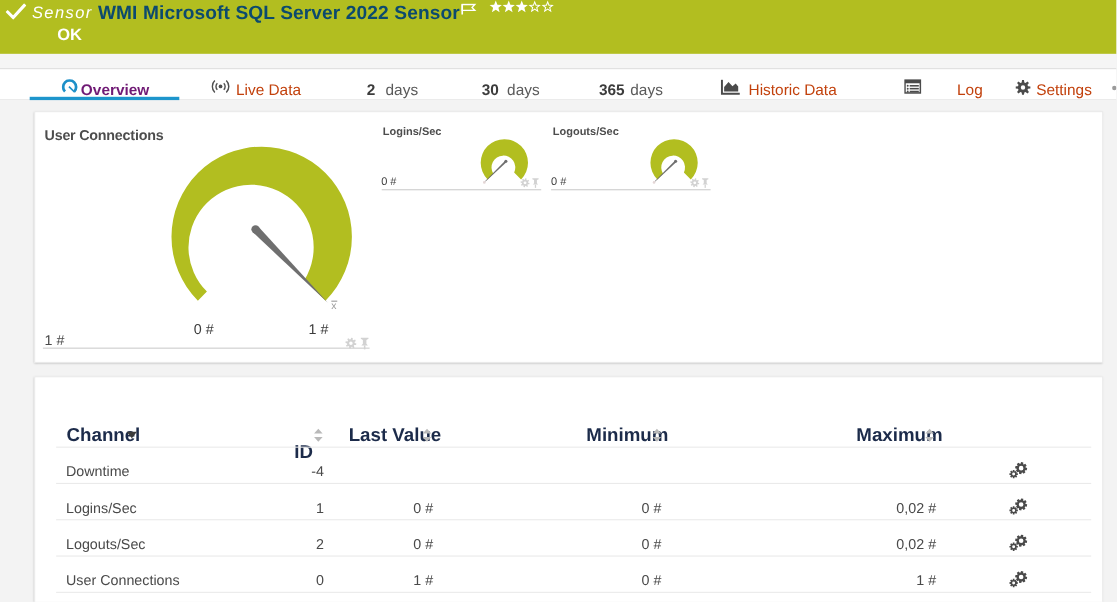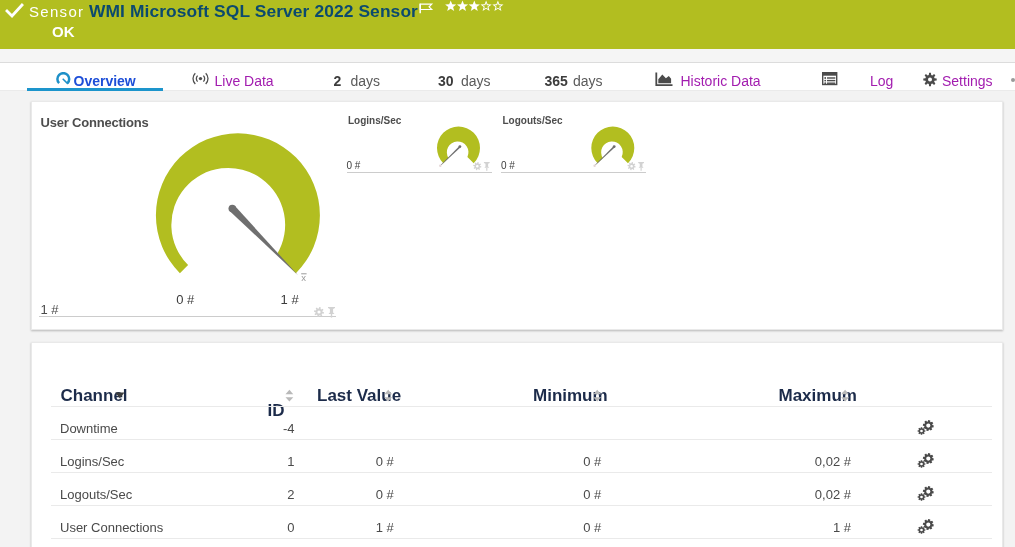--- a/index.html
+++ b/index.html
@@ -2,21 +2,21 @@
 <html><head>
 <meta charset="utf-8">
 <style>
   html,body{margin:0;padding:0;}
   body{width:1015px;height:547px;overflow:hidden;position:relative;
        font-family:"Liberation Sans", sans-serif;background:#f3f3f3;}
   .abs{position:absolute;}
   .hdr{left:0;top:0;width:1015px;height:49px;background:#b2be20;}
   .strip{left:0;top:49px;width:1015px;height:13px;background:#f5f5f5;border-bottom:1px solid #dcdcdc;}
   .tabrow{left:0;top:63px;width:1015px;height:27px;background:#fff;border-bottom:1px solid #ebebeb;}
-  .tabtxt{position:absolute;top:74px;font-size:14px;line-height:14px;color:#a21caf;white-space:nowrap;}
+  .tabtxt{position:absolute;top:74px;font-size:14px;line-height:14px;color:#c2410c;white-space:nowrap;}
   .b{font-weight:bold;color:#3c3c3c;}
   .underline{left:27px;top:88px;width:136px;height:2.6px;background:#1d95cc;}
   .card{background:#fff;border:1px solid #e9e9e9;box-shadow:0 1px 2px rgba(0,0,0,0.25);}
   .c1{left:31px;top:101px;width:970px;height:227px;}
   .c2{left:31px;top:342px;width:970px;height:215px;}
   .t14b{font-size:13px;font-weight:bold;color:#4d4d4d;line-height:13px;letter-spacing:-0.2px;}
   .t11b{font-size:10px;font-weight:bold;color:#4d4d4d;line-height:10px;}
   .t11{font-size:10px;color:#3c3c3c;line-height:10px;}
   .t12{font-size:13px;color:#3c3c3c;line-height:13px;}
   .t14{font-size:13px;color:#4a4a4a;line-height:13px;}
@@ -25,21 +25,21 @@
   .th{font-size:17px;font-weight:bold;color:#1c2b4a;line-height:13px;}
   .num{text-align:right;}
 </style>
 </head>
 <body>
 
 <div class="abs hdr"></div>
 <svg class="abs" style="left:5px;top:3px" width="19" height="15" viewBox="0 0 19 15">
   <path d="M2,8 L7,13 L17,2" fill="none" stroke="#fff" stroke-width="2.8" stroke-linecap="square"></path>
 </svg>
-<span class="abs" style="left:29px;top:4px;font-size:15px;color:#fff;line-height:15px;letter-spacing:1.3px;">Sensor</span>
+<span class="abs" style="left:29px;top:4px;font-size:15px;font-style:italic;color:#fff;line-height:15px;letter-spacing:1.3px;">Sensor</span>
 <span class="abs" style="left:89px;top:2.5px;font-size:17.4px;font-weight:bold;color:#0c4a6e;line-height:17.4px;letter-spacing:0.1px;">WMI Microsoft SQL Server 2022 Sensor</span>
 <svg class="abs" style="left:419px;top:2.5px" width="15" height="11" viewBox="0 0 15 11">
   <path d="M1.2,10.2 L1.2,0.8" stroke="#fff" stroke-width="1.5" fill="none"></path>
   <path d="M1.2,1.1 H12.7 L10.1,3.8 L12.7,6.5 H1.2 Z" stroke="#fff" stroke-width="1.2" fill="none"></path>
 </svg>
 <svg class="abs" style="left:444px;top:0px" width="64" height="13" viewBox="0 0 64 13">
   <g>
     <polygon points="6.7,0.4 8.2,4.3 12.3,4.5 9.1,7.1 10.2,11.1 6.7,8.8 3.2,11.1 4.3,7.1 1.1,4.5 5.2,4.3" fill="#fff"></polygon>
     <polygon points="18.5,0.4 20.0,4.3 24.1,4.5 20.9,7.1 22.0,11.1 18.5,8.8 15.0,11.1 16.1,7.1 12.9,4.5 17.0,4.3" fill="#fff"></polygon>
     <polygon points="30.3,0.4 31.8,4.3 35.9,4.5 32.7,7.1 33.8,11.1 30.3,8.8 26.8,11.1 27.9,7.1 24.7,4.5 28.8,4.3" fill="#fff"></polygon>
@@ -51,21 +51,21 @@
 </svg>
 <span class="abs" style="left:52px;top:26px;font-size:15px;font-weight:bold;color:#fff;line-height:12px;">OK</span>
 
 <div class="abs strip"></div>
 <div class="abs tabrow"></div>
 <div class="abs underline"></div>
 <svg class="abs" style="left:55.5px;top:71.5px" width="15" height="15" viewBox="0 0 15 15">
   <path d="M3.1,11.2 A5.9,5.9 0 1 1 11.5,11.2" fill="none" stroke="#1e90c8" stroke-width="2.5"></path>
   <path d="M6.7,6.7 L11.9,11.9" stroke="#1e90c8" stroke-width="1.5"></path>
 </svg>
-<span class="tabtxt b" style="left:73.5px;color:#1d4ed8;">Overview</span>
+<span class="tabtxt b" style="left:73.5px;color:#701a75;">Overview</span>
 <svg class="abs" style="left:191.5px;top:71.5px" width="18" height="14" viewBox="0 0 18 14">
   <circle cx="8.5" cy="6.6" r="1.7" fill="#4f4f4f"></circle>
   <path d="M5.6,3.6 A4.2,4.2 0 0 0 5.6,9.6" fill="none" stroke="#4f4f4f" stroke-width="1.3"></path>
   <path d="M3.3,1.2 A7.5,7.5 0 0 0 3.3,12.0" fill="none" stroke="#4f4f4f" stroke-width="1.3"></path>
   <path d="M11.4,3.6 A4.2,4.2 0 0 1 11.4,9.6" fill="none" stroke="#4f4f4f" stroke-width="1.3"></path>
   <path d="M13.7,1.2 A7.5,7.5 0 0 1 13.7,12.0" fill="none" stroke="#4f4f4f" stroke-width="1.3"></path>
 </svg>
 <span class="tabtxt" style="left:214.5px;">Live Data</span>
 <span class="tabtxt b" style="left:333.5px;">2</span>
 <span class="tabtxt" style="left:350.5px;color:#5a5a5a;">days</span>

